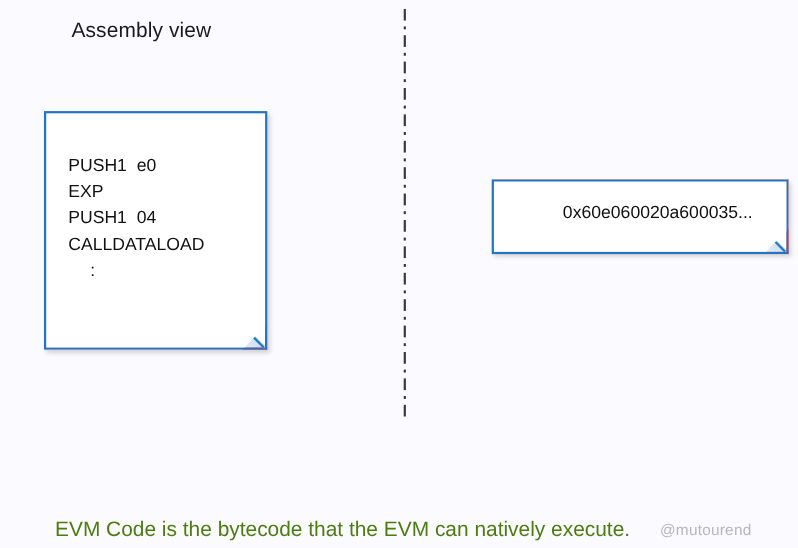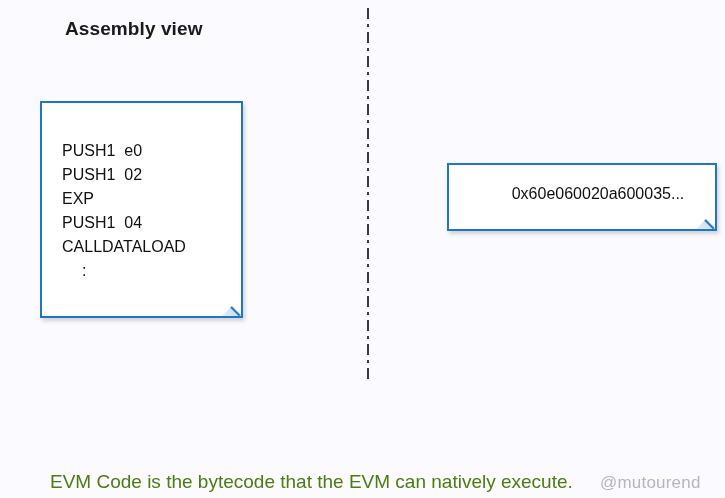--- a/index.html
+++ b/index.html
@@ -23,21 +23,21 @@
   }
 
   
   .col-title {
     position: absolute;
     font-size: 19px;
     color: #1a1a1a;
     white-space: nowrap;
     letter-spacing: 0.1px;
   }
-  #assembly-title { left: 65px;  top: 18px; font-weight: bold; }
+  #assembly-title { left: 65px;  top: 18px; }
   #bytecode-title { left: 499px; top: 18px; }
 
   
   #divider {
     position: absolute;
     left: 367px;
     top: 8px;
     width: 2px;
     height: 371px;
     background-image: linear-gradient(
@@ -150,21 +150,21 @@
     font-size: 19px;
     color: #4d7c0f;
     white-space: nowrap;
   }
 
   
   #watermark {
     position: absolute;
     left: 600px;
     top: 473px;
-    font-size: 17px;
+    font-size: 14px;
     color: #b6b6bd;
     white-space: nowrap;
     letter-spacing: 0.2px;
   }
 </style>
 </head>
 <body>
 
 <div id="canvas">
 
@@ -172,21 +172,20 @@
 
 
   <div id="divider"></div>
 
   <div class="note" id="assembly-note">
     <div class="note-shadow"></div>
     <div class="note-body"></div>
     <div class="note-fold"></div>
     <div class="note-content" id="assembly-lines">
       <div class="asm-line">PUSH1  e0</div>
-      <div class="asm-line">PUSH1  02</div>
       <div class="asm-line">EXP</div>
       <div class="asm-line">PUSH1  04</div>
       <div class="asm-line">CALLDATALOAD</div>
       <div class="asm-line indent">:</div>
     </div>
   </div>
 
   <div class="note" id="bytecode-note">
     <div class="note-shadow"></div>
     <div class="note-body"></div>

